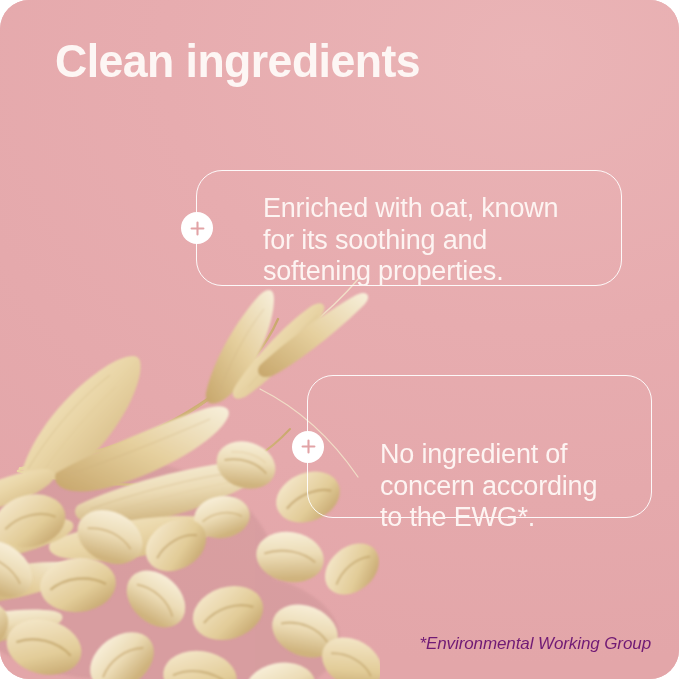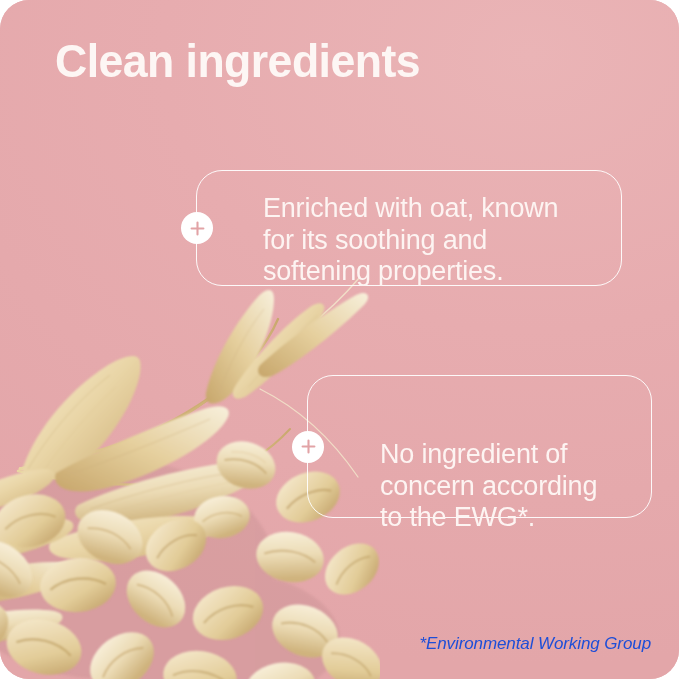--- a/index.html
+++ b/index.html
@@ -90,21 +90,21 @@
     align-items: center;
     justify-content: center;
   }
   .badge svg { display: block; }
 
   
   .footnote {
     position: absolute;
     right: 28px;
     top: 634px;
-    color: #1d4ed8;
+    color: #701a75;
     font-size: 17px;
     font-style: italic;
     letter-spacing: -0.1px;
     white-space: nowrap;
   }
 </style>
 </head>
 <body>
 
 <div id="stage">

